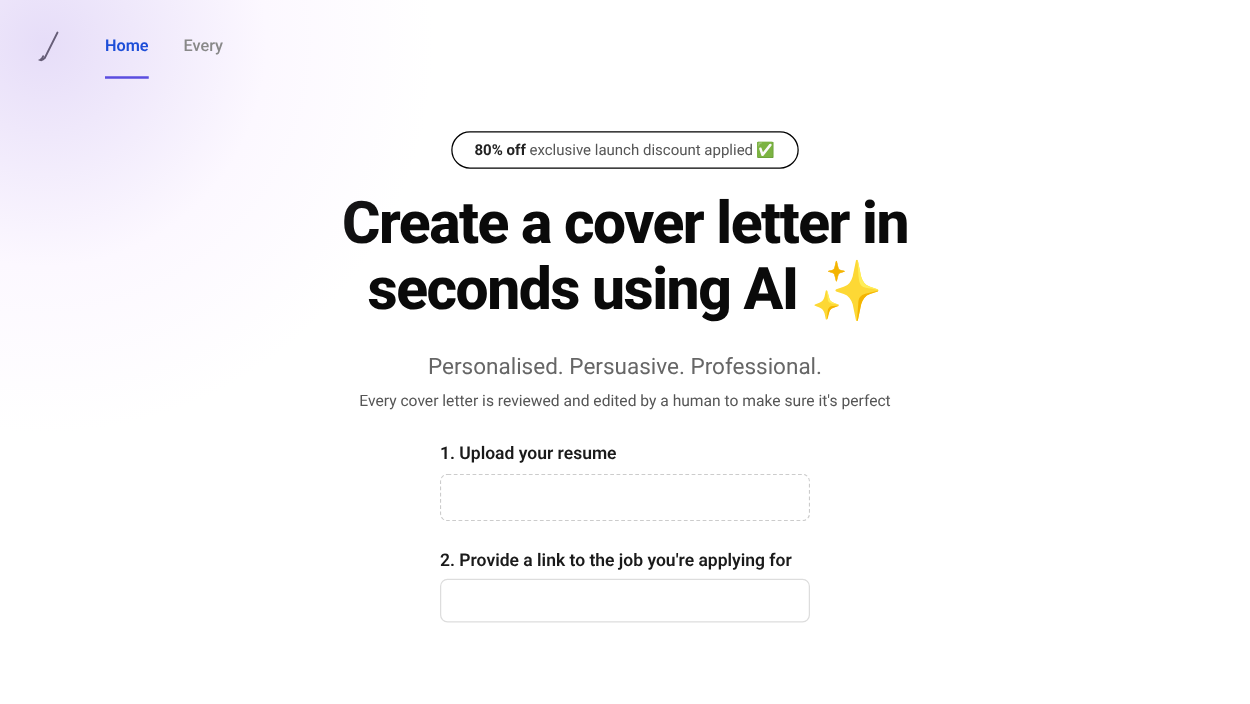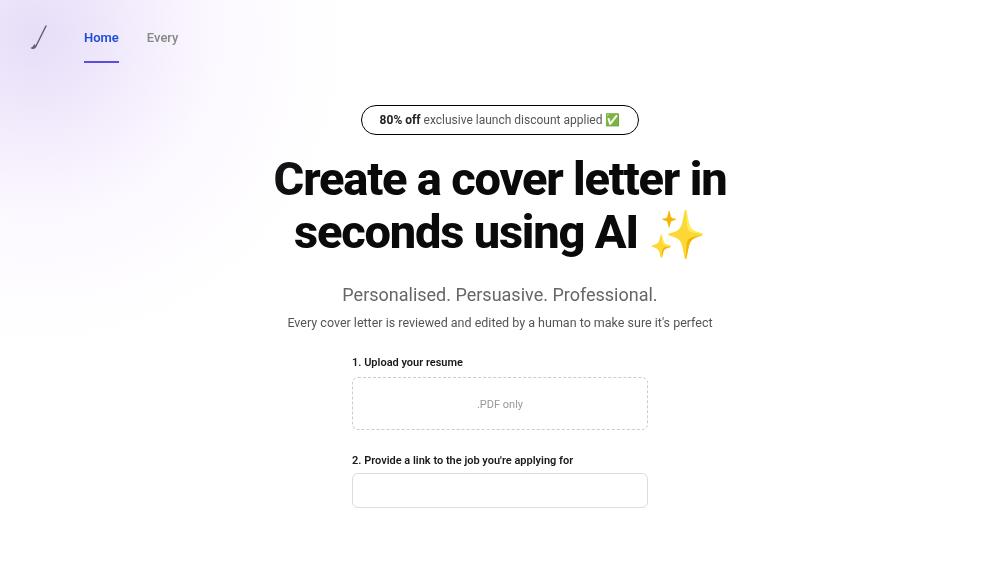--- a/index.html
+++ b/index.html
@@ -108,21 +108,21 @@
       color: #555;
       margin-top: 10px;
       font-weight: 400;
     }
     .form {
       width: 296px;
       margin-top: 26px;
       text-align: left;
     }
     .form-label {
-      font-size: 11px;
+      font-size: 14px;
       font-weight: 600;
       color: #1a1a1a;
       margin-bottom: 8px;
     }
     .upload-box {
       border: 1px dashed #ccc;
       border-radius: 6px;
       padding: 18px 0;
       text-align: center;
       cursor: pointer;
@@ -180,21 +180,20 @@
     <span>Create a cover letter in</span><br>
     <span>seconds using AI </span><span class="sparkle">✨</span>
   </h1>
 
   <div class="subtitle">Personalised. Persuasive. Professional.</div>
   <div class="description">Every cover letter is reviewed and edited by a human to make sure it's perfect</div>
 
   <div class="form">
     <div class="form-label">1. Upload your resume</div>
     <div class="upload-box">
-      <div class="upload-hint">.PDF only</div>
     </div>
 
     <div class="form-label section2">2. Provide a link to the job you're applying for</div>
     <input type="text" class="text-input" style="">
 
     
   </div>
 </div>
 
 </body></html>

